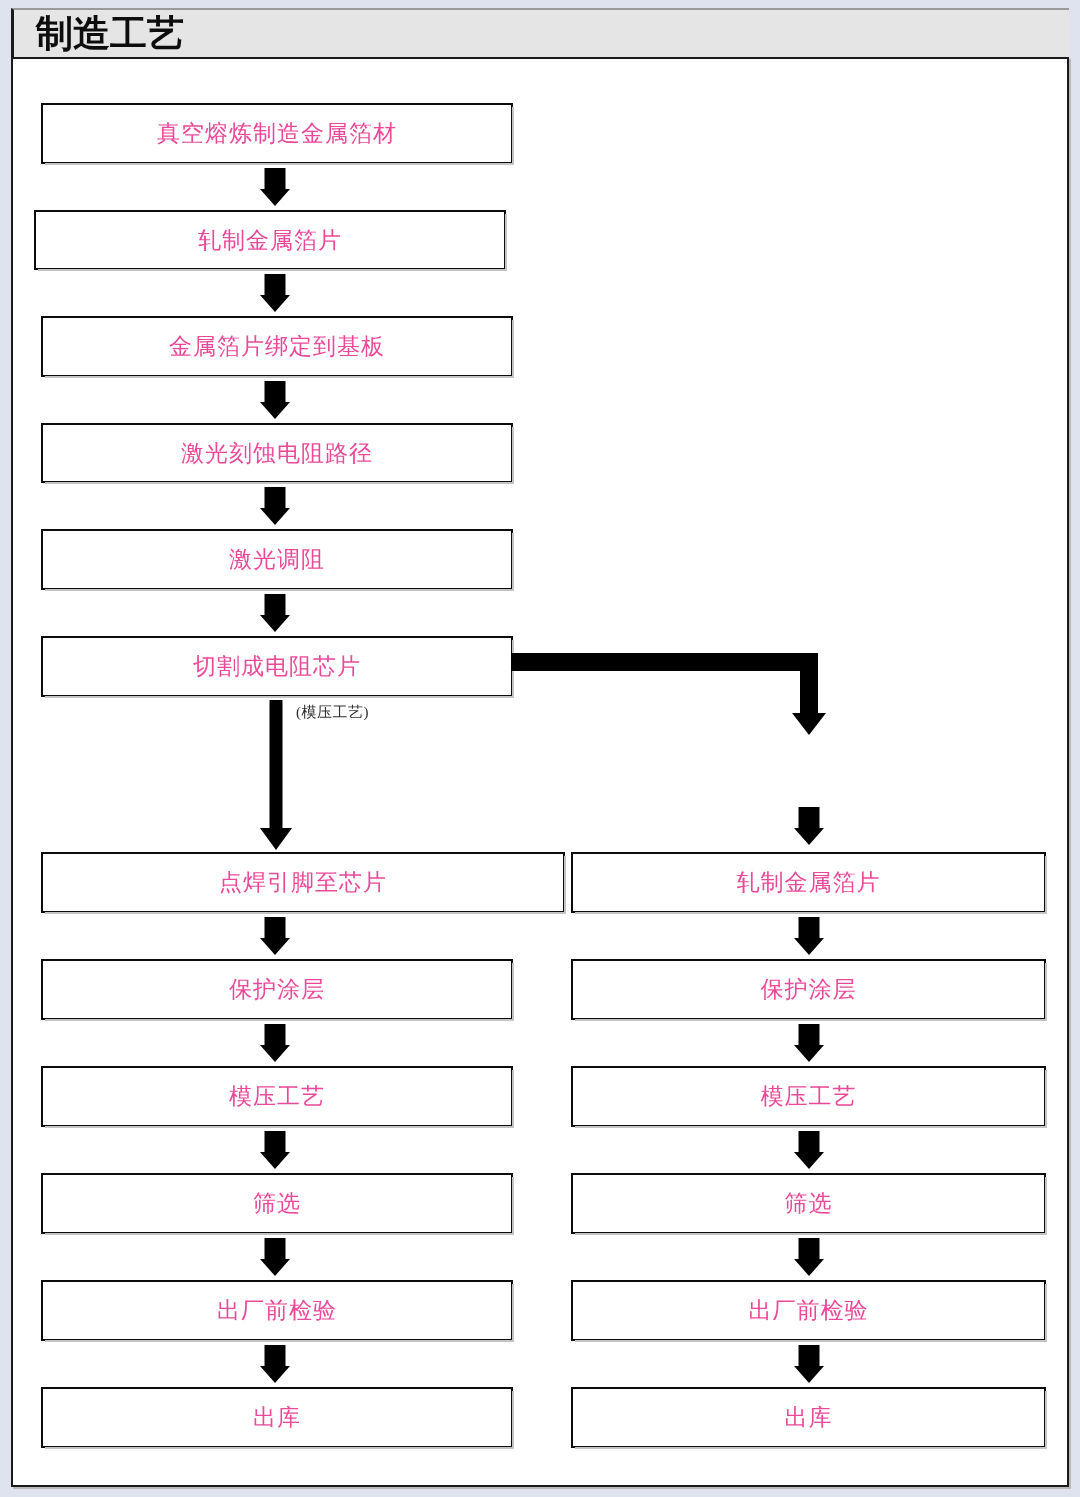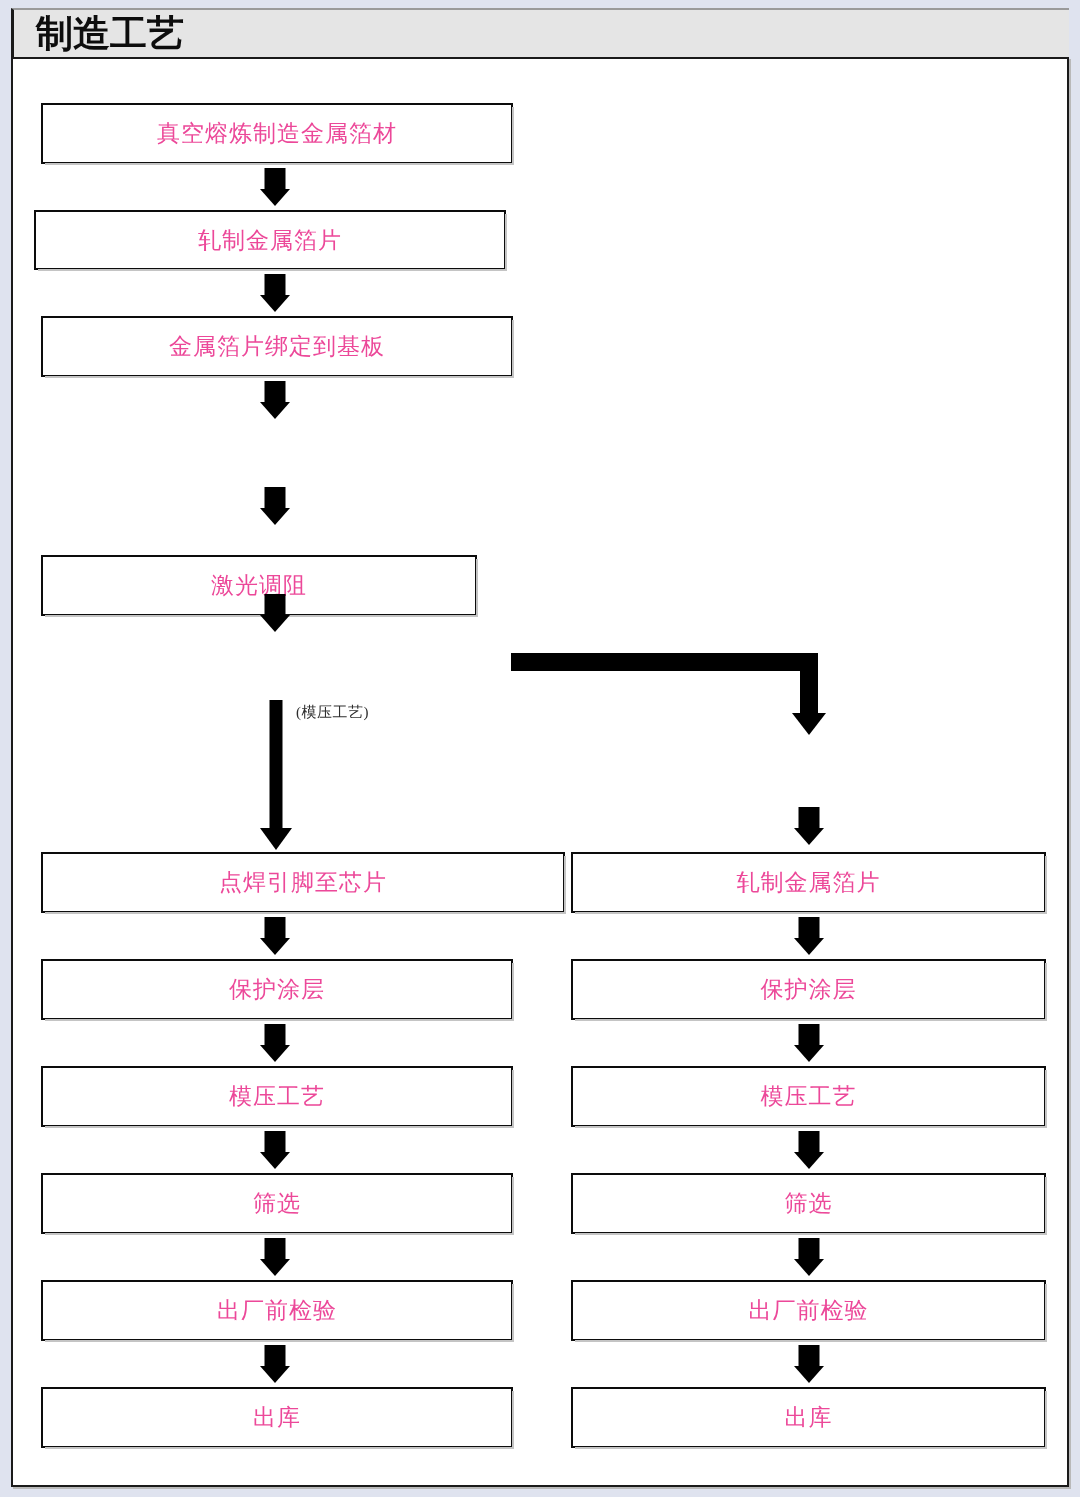--- a/index.html
+++ b/index.html
@@ -139,33 +139,35 @@
     <div class="head" style="top:21px;"></div>
   </div>
 
   <div class="node" style="left:41px;top:316px;width:472px;height:61px;">金属箔片绑定到基板</div>
 
   <div class="arrow" style="left:260px;top:381px;width:30px;height:38px;">
     <div class="shaft" style="top:0;width:21px;height:21px;"></div>
     <div class="head" style="top:21px;"></div>
   </div>
 
+  <div class="node" style="left:41px;top:423px;width:472px;height:60px;">激光刻蚀电阻路径</div>
 
   <div class="arrow" style="left:260px;top:487px;width:30px;height:38px;">
     <div class="shaft" style="top:0;width:21px;height:21px;"></div>
     <div class="head" style="top:21px;"></div>
   </div>
 
-  <div class="node" style="left:41px;top:555px;width:436px;height:61px;">激光调阻</div>
+  <div class="node" style="left:41px;top:529px;width:472px;height:61px;">激光调阻</div>
 
   <div class="arrow" style="left:260px;top:594px;width:30px;height:38px;">
     <div class="shaft" style="top:0;width:21px;height:21px;"></div>
     <div class="head" style="top:21px;"></div>
   </div>
 
+  <div class="node" style="left:41px;top:636px;width:472px;height:61px;">切割成电阻芯片</div>
 
   <div class="arrow long-arrow" style="left:260px;top:700px;width:32px;height:150px;">
     <div class="shaft" style="top:0;width:13px;height:128px;"></div>
     <div class="head" style="top:128px;"></div>
   </div>
 
   <div class="branch-label" style="left:296px;top:703px;">(模压工艺)</div>
 
   <div class="elbow-h" style="left:511px;top:653px;width:307px;height:18px;"></div>
   <div class="elbow-v" style="left:800px;top:653px;width:18px;height:62px;"></div>

